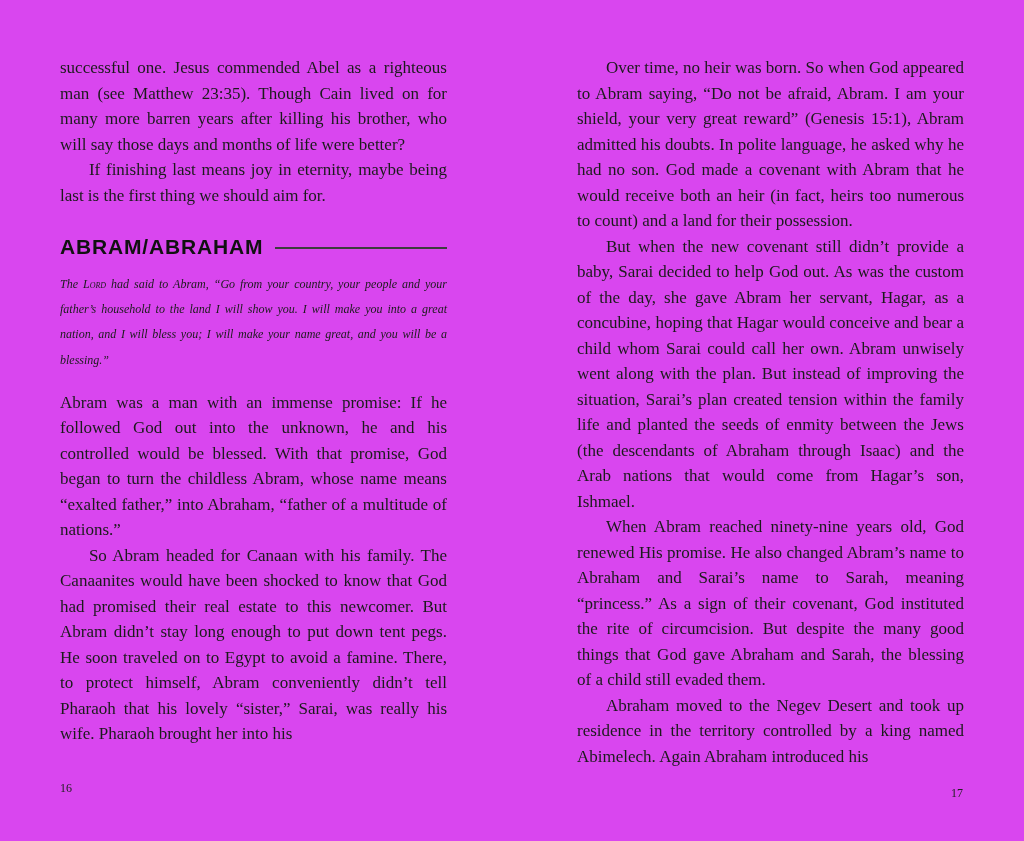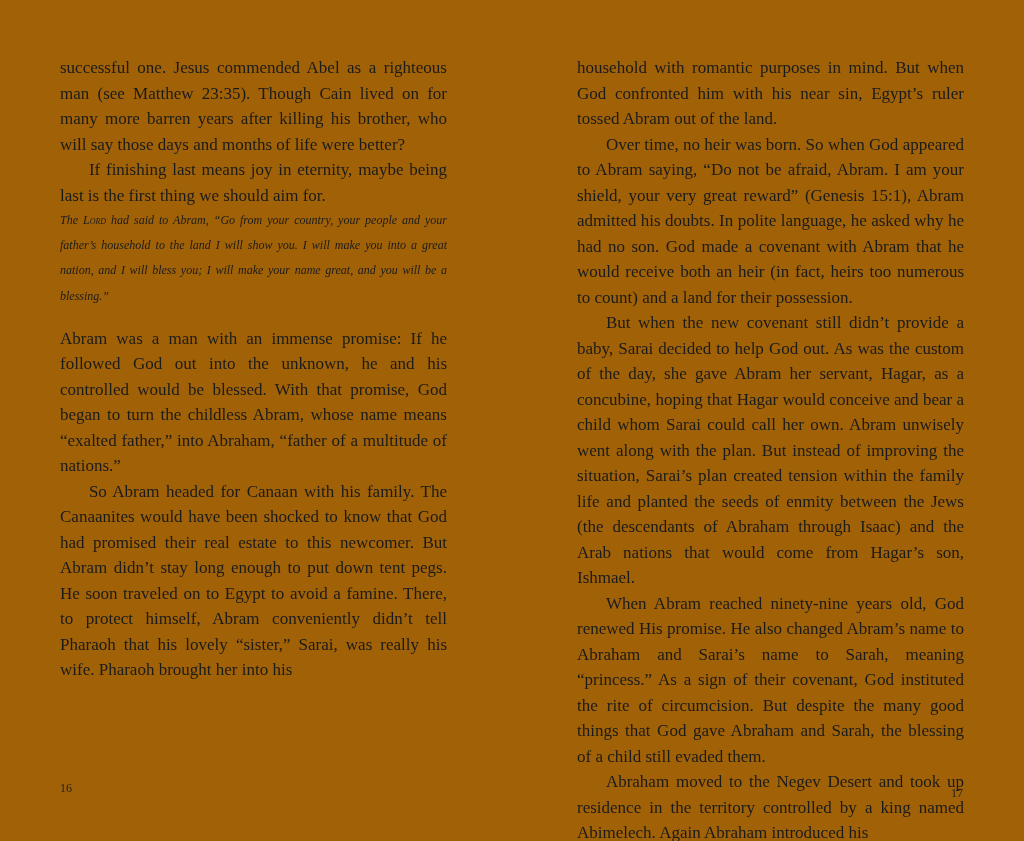--- a/index.html
+++ b/index.html
@@ -4,21 +4,21 @@
 <style>
   html, body {
     margin: 0;
     padding: 0;
     background: #ffffff;
   }
   .spread {
     position: relative;
     width: 1024px;
     height: 841px;
-    background: #a16207;
+    background: #d946ef;
     overflow: hidden;
     color: #1b1b1b;
   }
   .page {
     position: absolute;
     top: 55px;
     width: 387px;
   }
   .page-left  { left: 60px; }
   .page-right { left: 577px; }
@@ -91,30 +91,33 @@
 </style>
 </head>
 <body>
 
 <div class="spread">
 
   <div class="page page-left">
     <p class="body-text">successful one. Jesus commended Abel as a righteous man (see Matthew 23:35). Though Cain lived on for many more barren years after killing his brother, who will say those days and months of life were better?</p>
     <p class="body-text indent">If finishing last means joy in eternity, maybe being last is the first thing we should aim for.</p>
 
+    <div class="section-heading-row">
+      <h2 class="section-heading">ABRAM/ABRAHAM</h2>
+      <div class="heading-rule"></div>
+    </div>
 
     <p class="epigraph"><span>The </span><span class="smallcaps">Lord</span><span> had said to Abram, “Go from your country, your people and your father’s household to the land I will show you. I will make you into a great nation, and I will bless you; I will make your name great, and you will be a blessing.”</span></p>
 
 
     <p class="body-text after-section">Abram was a man with an immense promise: If he followed God out into the unknown, he and his controlled would be blessed. With that promise, God began to turn the childless Abram, whose name means “exalted father,” into Abraham, “father of a multitude of nations.”</p>
     <p class="body-text indent">So Abram headed for Canaan with his family. The Canaanites would have been shocked to know that God had promised their real estate to this newcomer. But Abram didn’t stay long enough to put down tent pegs. He soon traveled on to Egypt to avoid a famine. There, to protect himself, Abram conveniently didn’t tell Pharaoh that his lovely “sister,” Sarai, was really his wife. Pharaoh brought her into his</p>
   </div>
 
   <div class="page page-right">
-    <p class="body-text">household with romantic purposes in mind. But when God confronted him with his near sin, Egypt’s ruler tossed Abram out of the land.</p>
     <p class="body-text indent">Over time, no heir was born. So when God appeared to Abram saying, “Do not be afraid, Abram. I am your shield, your very great reward” (Genesis 15:1), Abram admitted his doubts. In polite language, he asked why he had no son. God made a covenant with Abram that he would receive both an heir (in fact, heirs too numerous to count) and a land for their possession.</p>
     <p class="body-text indent">But when the new covenant still didn’t provide a baby, Sarai decided to help God out. As was the custom of the day, she gave Abram her servant, Hagar, as a concubine, hoping that Hagar would conceive and bear a child whom Sarai could call her own. Abram unwisely went along with the plan. But instead of improving the situation, Sarai’s plan created tension within the family life and planted the seeds of enmity between the Jews (the descendants of Abraham through Isaac) and the Arab nations that would come from Hagar’s son, Ishmael.</p>
     <p class="body-text indent">When Abram reached ninety-nine years old, God renewed His promise. He also changed Abram’s name to Abraham and Sarai’s name to Sarah, meaning “princess.” As a sign of their covenant, God instituted the rite of circumcision. But despite the many good things that God gave Abraham and Sarah, the blessing of a child still evaded them.</p>
     <p class="body-text indent">Abraham moved to the Negev Desert and took up residence in the territory controlled by a king named Abimelech. Again Abraham introduced his</p>
   </div>
 
   <div class="page-number num-left">16</div>
   <div class="page-number num-right">17</div>
 
 </div>

